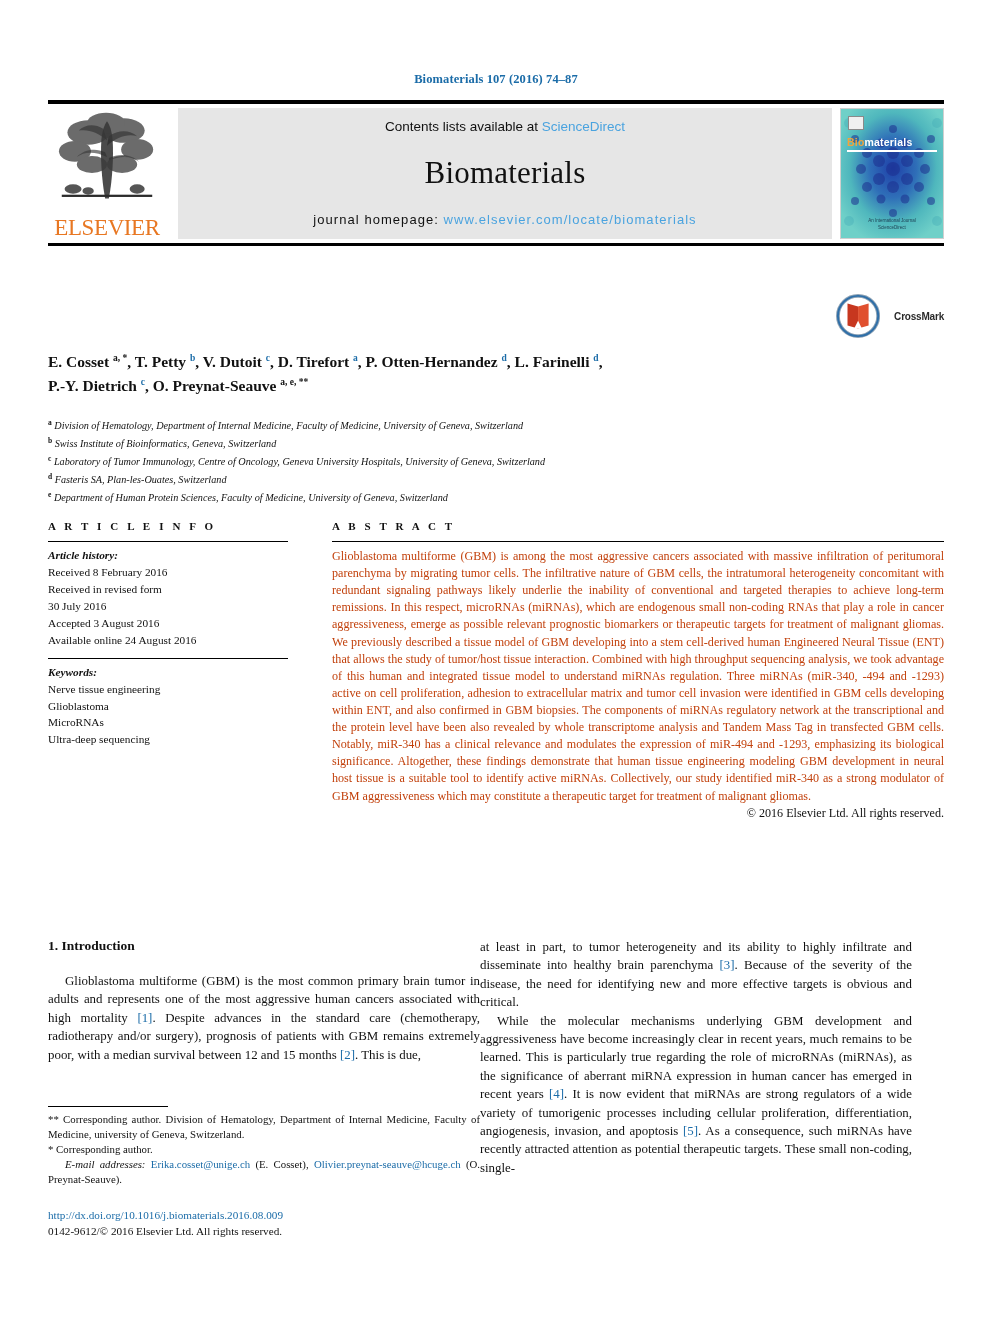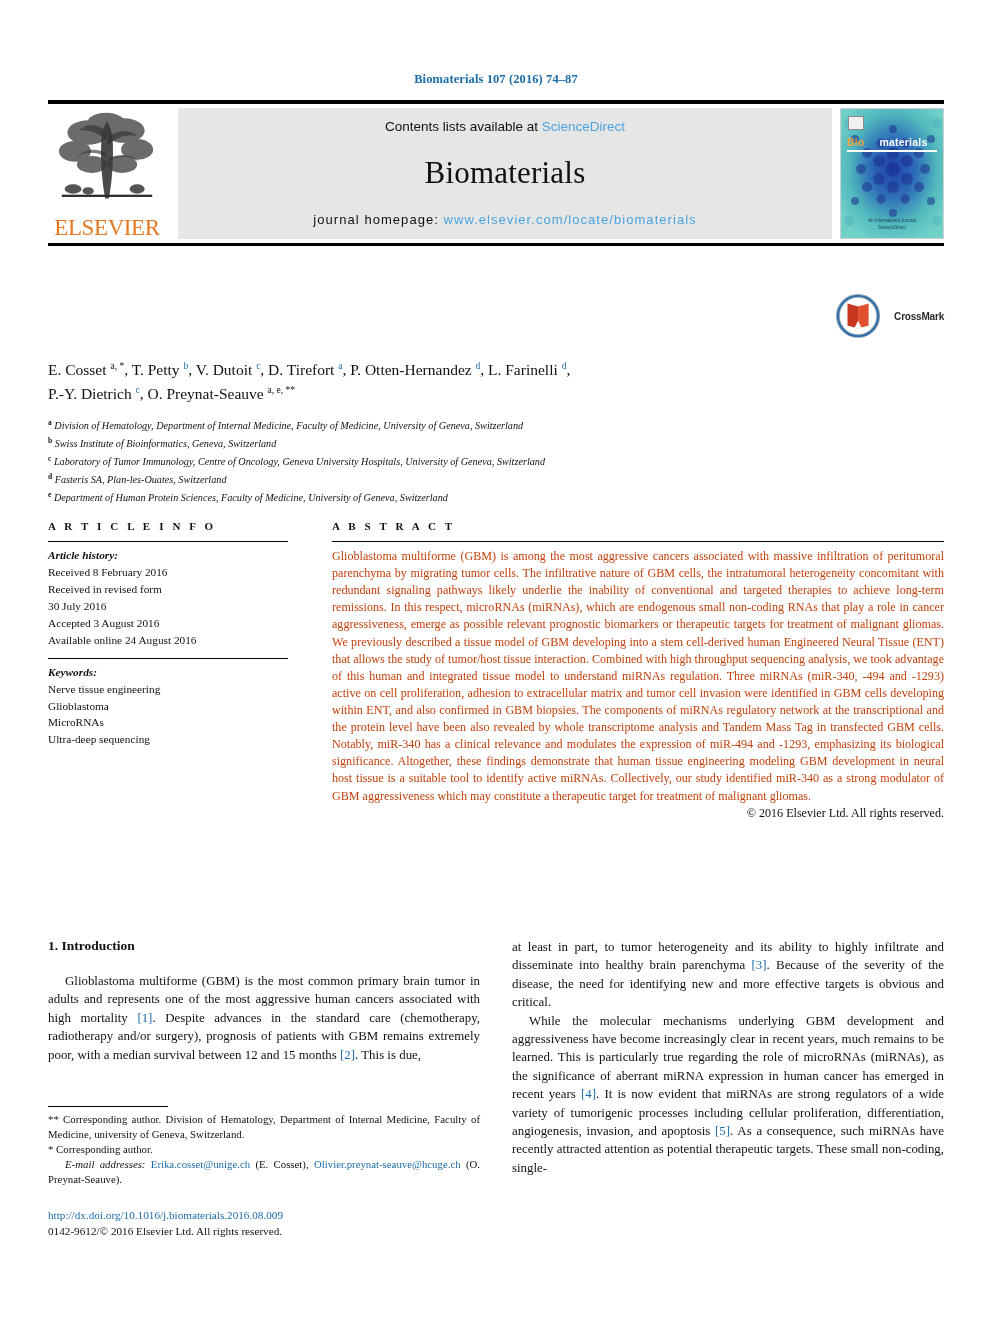--- a/index.html
+++ b/index.html
@@ -59,21 +59,21 @@
   .cover-thumb {
     width:104px; flex:0 0 104px; height:131px; position:relative; overflow:hidden;
     border:1px solid #cfcfcf; background:#49b2b8;
   }
   .cover-thumb svg { position:absolute; left:0; top:0; }
   .cover-title {
     position:absolute; left:6px; top:27px; font-family:"Liberation Sans", sans-serif;
     font-size:10.5px; font-weight:bold; letter-spacing:.2px;
   }
   .cover-title .b { color:#f2a33c; }
-  .cover-title .rest { color:#ffffff;padding-left:15px; }
+  .cover-title .rest { color:#ffffff; }
   .cover-underline { position:absolute; left:6px; top:41px; width:90px; height:2px; background:#fff; }
   .cover-badge {
     position:absolute; left:7px; top:7px; width:16px; height:14px; background:#f0f0f0;
     border:0.5px solid #8a8a8a;
   }
   .cover-foot {
     position:absolute; left:0; bottom:6px; width:100%; text-align:center;
     font-family:"Liberation Sans", sans-serif; font-size:4.5px; color:#1d3f52; line-height:1.5;
   }
 
@@ -87,22 +87,22 @@
     position:absolute; right:0; top:2px; width:108px; height:52px;
     display:flex; align-items:center; gap:14px;
   }
   .crossmark-text {
     font-family:"Liberation Sans", sans-serif; font-size:10px; font-weight:bold; color:#2b2b2b;
     letter-spacing:-0.2px;
   }
 
   
   .authors {
-    position:absolute; left:48px; top:358px; width:896px;
-    font-family:"Liberation Serif", serif; font-size:15.5px; line-height:1.53; color:#111;
+    position:absolute; left:48px; top:350px; width:896px;
+    font-family:"Liberation Serif", serif; font-size:15.5px; line-height:1.53; color:#111;font-weight:bold;
   }
   .authors sup { font-size:9.5px; color:#1b6ca8; vertical-align:super; }
   .authors sup.star { color:#111; }
 
   
   .affils {
     position:absolute; left:48px; top:417px; width:700px;
     font-family:"Liberation Serif", serif; font-style:italic; font-size:10.2px;
     line-height:1.62; color:#111;
   }
@@ -132,21 +132,21 @@
   .abstract-text {
     font-family:"Liberation Serif", serif; font-size:12.1px; line-height:1.415;
     color:#c2410c; text-align:justify; hyphens:none;
   }
   .copyright {
     font-family:"Liberation Serif", serif; font-size:12.1px; color:#111;
     text-align:right; margin-top:1px;
   }
 
   
-  .body-cols { position:absolute; left:48px; top:938px; width:896px; display:flex; gap:32px; }
+  .body-cols { position:absolute; left:48px; top:938px; width:896px; display:flex; }
   .bcol { width:432px; flex:0 0 432px; }
   .h1 {
     font-family:"Liberation Serif", serif; font-size:13.5px; font-weight:bold;
     color:#111; margin:0 0 18px 0;
   }
   .para {
     font-family:"Liberation Serif", serif; font-size:12.9px; line-height:1.425;
     color:#111; text-align:justify; text-indent:17px; margin:0;
   }
   .para.noindent { text-indent:0; }

